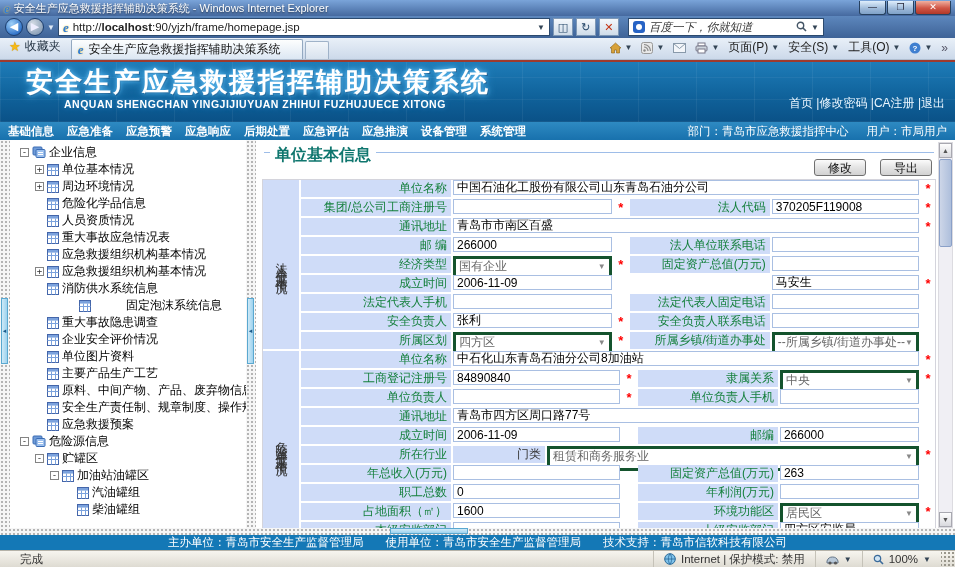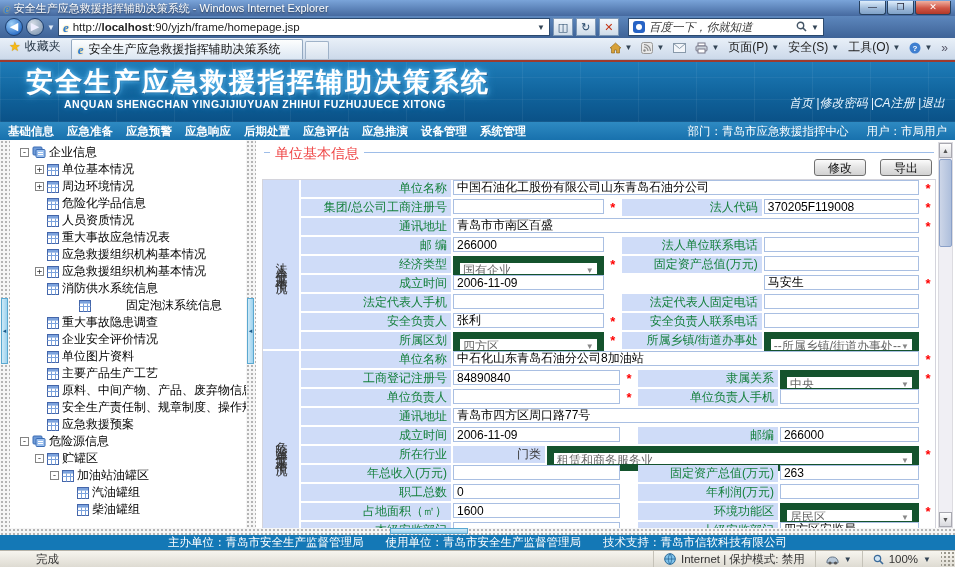--- a/index.html
+++ b/index.html
@@ -40,68 +40,68 @@
   
   .appheader { height:60px; position:relative; color:#fff;
     background:
       repeating-linear-gradient(90deg, rgba(255,255,255,0.06) 0 1px, transparent 1px 58px),
       repeating-linear-gradient(0deg, rgba(255,255,255,0.05) 0 1px, transparent 1px 22px),
       linear-gradient(180deg,#1e7cb8 0%,#10639c 55%,#0a5187 100%);
   }
   .apptitle { position:absolute; left:26px; top:2px; font-size:27px; font-weight:bold; letter-spacing:2px;
     text-shadow:0 0 9px #58b8f0, 0 0 4px #58b8f0, 1px 1px 0 #0a3a66; white-space:nowrap; }
   .apppinyin { position:absolute; left:64px; top:36px; font-size:10.5px; font-weight:bold; letter-spacing:.5px; text-shadow:0 0 5px #2a88c8; white-space:nowrap; }
-  .applinks { position:absolute; right:10px; bottom:10px; font-size:12px; color:#eaf6ff; white-space:nowrap;font-style:italic; }
+  .applinks { position:absolute; right:10px; bottom:10px; font-size:12px; color:#eaf6ff; white-space:nowrap; }
   .applinks a { color:#eaf6ff; text-decoration:none; }
 
   .navbar { height:18px; background:linear-gradient(#2e8ac2,#1871ad); display:flex; align-items:center; padding:0 8px; gap:13px; color:#fff; }
   .navitem { font-size:11.5px; font-weight:bold; white-space:nowrap; }
   .navright { margin-left:auto; display:flex; gap:18px; font-size:11.5px; white-space:nowrap; }
 
   
   .bodyarea { height:395px; display:flex; flex-direction:column; }
   .panes { flex:1; display:flex; overflow:hidden; }
   .gutter { width:10px; background:#f6f6f6; background-image:radial-gradient(circle,#b4b4b4 .8px,transparent .9px); background-size:4px 4px; position:relative; flex:0 0 auto; }
   .ghandle { position:absolute; top:158px; left:1px; width:7px; height:66px; background:linear-gradient(90deg,#cfeaf8,#9ed2ee); border:1px solid #5aa8d0; display:flex; align-items:center; justify-content:center; color:#1a5a8a; font-size:7px; }
   .sidebar { width:236px; background:#fff; overflow:hidden; padding:4px 0 0 2px; flex:0 0 auto; }
   .treerow { display:flex; align-items:center; height:17px; white-space:nowrap; overflow:hidden; font-size:12px; color:#000; }
   .tgl { width:9px; height:9px; border:1px solid #848484; background:#fff; font-size:9px; line-height:7px; text-align:center; color:#333; margin-right:3px; flex:0 0 auto; font-family:"DejaVu Sans Mono",monospace; }
   .tgl.empty { visibility:hidden; }
   .tico { margin-right:3px; flex:0 0 auto; display:inline-flex; }
 
   .main { flex:1; background:#fff; position:relative; padding:4px 19px 0 6px; overflow:hidden; }
   .legendline { position:relative; border-top:1px solid #9ebde8; margin:8px 2px 0 2px; height:4px; }
-  .legendtxt { position:absolute; top:-8px; left:6px; background:#fff; padding:0 5px; color:#ef4444; font-weight:normal; font-size:14px; white-space:nowrap; }
+  .legendtxt { position:absolute; top:-8px; left:6px; background:#fff; padding:0 5px; color:#0f766e; font-weight:bold; font-size:16px; white-space:nowrap; }
   .toolbar { display:flex; justify-content:flex-end; gap:14px; margin:3px 4px 3px 0; height:17px; }
   .btn { border:1px solid #707070; border-radius:3px; background:linear-gradient(#fbfbfb,#e6e6e6 45%,#d2d2d2); font-size:12px; line-height:14px; padding:0 13px; color:#111; }
 
   .ftable { border:1px solid #d4d4dc; background:#fff; }
   .fsection { display:grid; grid-template-columns:36px 150px 1.2fr 14px 140px 1fr 14px; grid-auto-rows:17px; gap:2px; background:#fff; margin-bottom:2px; }
   .fside { background:#cfdcf8; color:#333; writing-mode:vertical-rl; text-orientation:upright; letter-spacing:3px; display:flex; align-items:center; justify-content:center; font-size:12px; }
   .flabel { background:#cfdcf8; color:#15803d; font-size:12px; text-align:right; padding:0 4px; line-height:17px; white-space:nowrap; overflow:hidden; }
   .fval { display:flex; align-items:stretch; gap:2px; }
   .finput { width:100%; height:15px; border:1px solid #a9bfe2; font-size:12px; padding:0 3px; font-family:inherit; color:#000; background:#fff; }
-  .fselect { width:100%; height:25px; border:7px solid #14532d; background:#fff; color:#666; font-size:12px; line-height:15px; padding:0 3px; display:flex; overflow:hidden; }
+  .fselect { width:100%; height:25px; border:3px solid #14532d; background:#fff; color:#666; font-size:12px; line-height:15px; padding:0 3px; display:flex; overflow:hidden; }
   .fselect .txt { flex:1; overflow:hidden; white-space:nowrap; }
   .fselect .arr { color:#888; font-size:8px; line-height:15px; }
   .fsub { background:#cfdcf8; color:#333; font-size:12px; text-align:right; padding:0 4px; line-height:17px; flex:0 0 92px; }
   .fstar { color:#f00; font-weight:bold; font-size:13px; line-height:17px; text-align:center; }
 
   .vscroll { position:absolute; right:2px; top:2px; bottom:0; width:15px; background:#f0eff4; border:1px solid #dcdbe0; }
   .sarrow { height:15px; background:linear-gradient(#fefefe,#d9d9de); border:1px solid #a8a8b0; color:#555; font-size:7px; text-align:center; line-height:13px; }
   .sarrow.down { position:absolute; bottom:0; left:0; right:0; }
   .sthumb { position:absolute; top:16px; left:0; right:0; height:88px; background:linear-gradient(90deg,#cdd6e8,#aebfdc); border:1px solid #8aa0c8; border-radius:2px; }
 
   .bottomstrip { height:7px; background:#f6f6f6; background-image:radial-gradient(circle,#b4b4b4 .8px,transparent .9px); background-size:4px 4px; position:relative; }
   .bhandle { position:absolute; left:390px; top:0; width:78px; height:6px; background:linear-gradient(#cfeaf8,#9ed2ee); border:1px solid #5aa8d0; }
 
   
   .appfooter { height:15px; background:#1478b6; color:#fff; display:flex; align-items:center; justify-content:center; gap:22px; font-size:11.5px; white-space:nowrap; }
   .statusbar { height:17px; background:linear-gradient(#f7f5ef,#dedbd2); border-top:1px solid #b5b2a8; display:flex; align-items:center; font-size:11.5px; color:#333; }
-  .statusleft { padding-left:2px; flex:1;margin-left:34px; }
+  .statusleft { padding-left:20px; flex:1; }
   .statusseg { border-left:1px solid #c5c2b8; height:100%; display:flex; align-items:center; gap:5px; padding:0 10px; white-space:nowrap; }
   .grip { width:14px; height:100%; background-image:radial-gradient(circle,#9a978c 1px,transparent 1.2px); background-size:4px 4px; background-position:bottom right; }
 </style>
 </head>
 <body>
 
 <div class="titlebar">
   <span class="e-ico">e</span>
   <span class="ttl">安全生产应急救援指挥辅助决策系统 - Windows Internet Explorer</span>
   <span class="winbtns">

